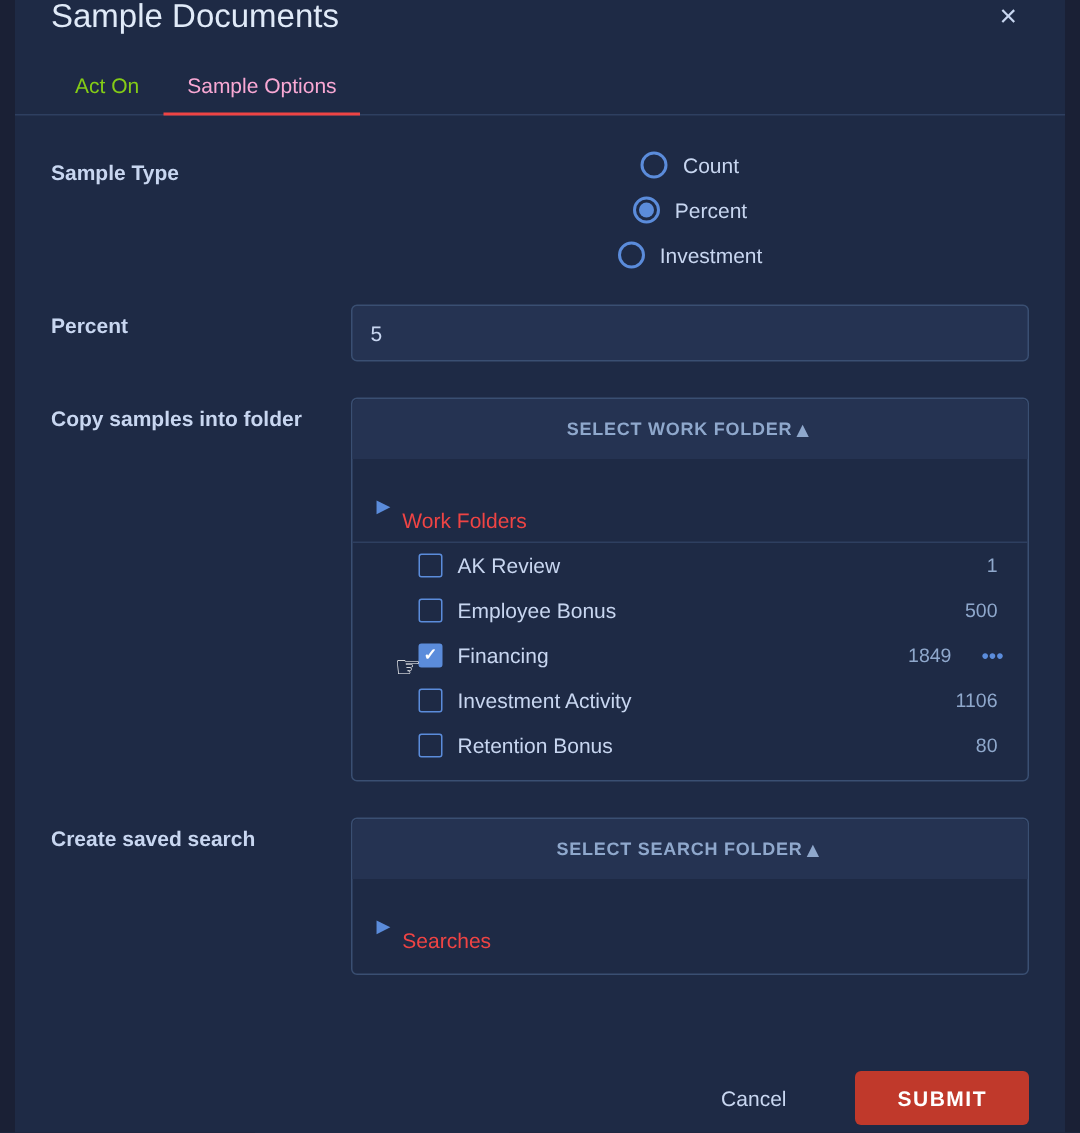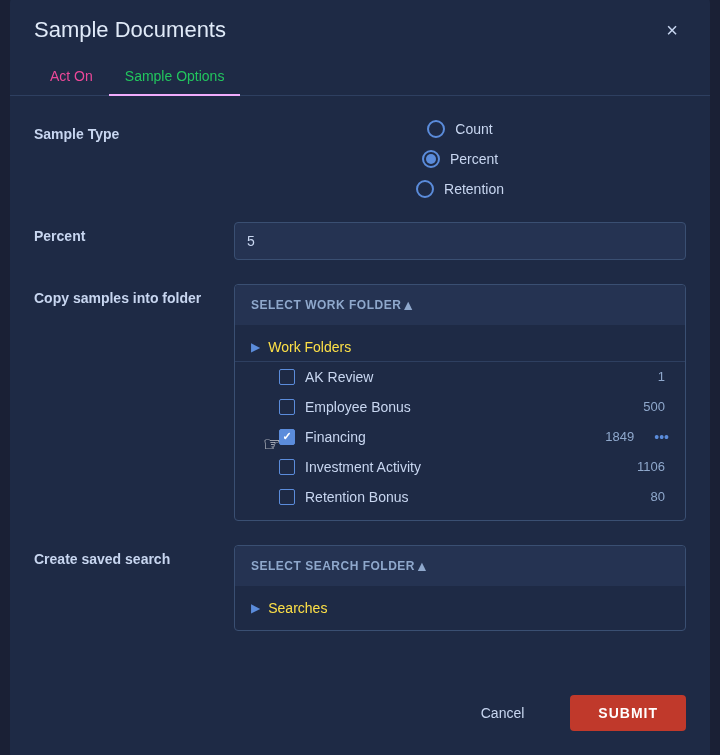--- a/index.html
+++ b/index.html
@@ -48,28 +48,28 @@
     }
     .tabs {
       display: flex;
       padding: 12px 24px 0 24px;
       border-bottom: 1px solid #2e3f60;
       margin-bottom: 0;
     }
     .tab {
       padding: 10px 16px;
       cursor: pointer;
-      color: #ec4899;
+      color: #84cc16;
       font-size: 14px;
       border-bottom: 2px solid transparent;
       margin-bottom: -1px;
     }
     .tab.active {
-      color: #22c55e;
-      border-bottom: 2px solid #f0abfc;
+      color: #f9a8d4;
+      border-bottom: 2px solid #ef4444;
       text-align: center;
     }
     .modal-body {
       padding: 24px 24px;
     }
     .form-row {
       display: flex;
       align-items: flex-start;
       margin-bottom: 24px;
     }
@@ -131,21 +131,21 @@
       outline: none;
     }
     .section-box {
       background: #1e2a45;
       border: 1px solid #3a4f72;
       border-radius: 4px;
       width: 100%;
     }
     .section-header {
       display: flex;
-      justify-content: flex-start;
+      justify-content: center;
       align-items: center;
       padding: 12px 16px;
       background: #253352;
       border-radius: 4px 4px 0 0;
     }
     .section-title {
       font-size: 12px;
       font-weight: 600;
       color: #8fa8cc;
       letter-spacing: 0.5px;
@@ -164,21 +164,22 @@
       padding: 6px 16px;
       gap: 8px;
     }
     .tree-expand {
       color: #5b8cdb;
       font-size: 12px;
       cursor: pointer;
     }
     .tree-parent-label {
       font-size: 14px;
-      color: #fde047;
+      color: #ef4444;
+      margin-top: 19px;
     }
     .folder-item {
       display: flex;
       align-items: center;
       padding: 7px 16px 7px 44px;
       gap: 10px;
     }
     .checkbox {
       width: 16px;
       height: 16px;
@@ -291,21 +292,21 @@
             <div class="radio-item">
               <div class="radio-circle"></div>
               <span class="radio-label">Count</span>
             </div>
             <div class="radio-item">
               <div class="radio-circle selected"></div>
               <span class="radio-label">Percent</span>
             </div>
             <div class="radio-item">
               <div class="radio-circle"></div>
-              <span class="radio-label">Retention</span>
+              <span class="radio-label">Investment</span>
             </div>
           </div>
         </div>
       </div>
 
       <div class="form-row">
         <div class="form-label">Percent</div>
         <div class="form-content">
           <input class="text-input" type="text" value="5" style="">
         </div>

